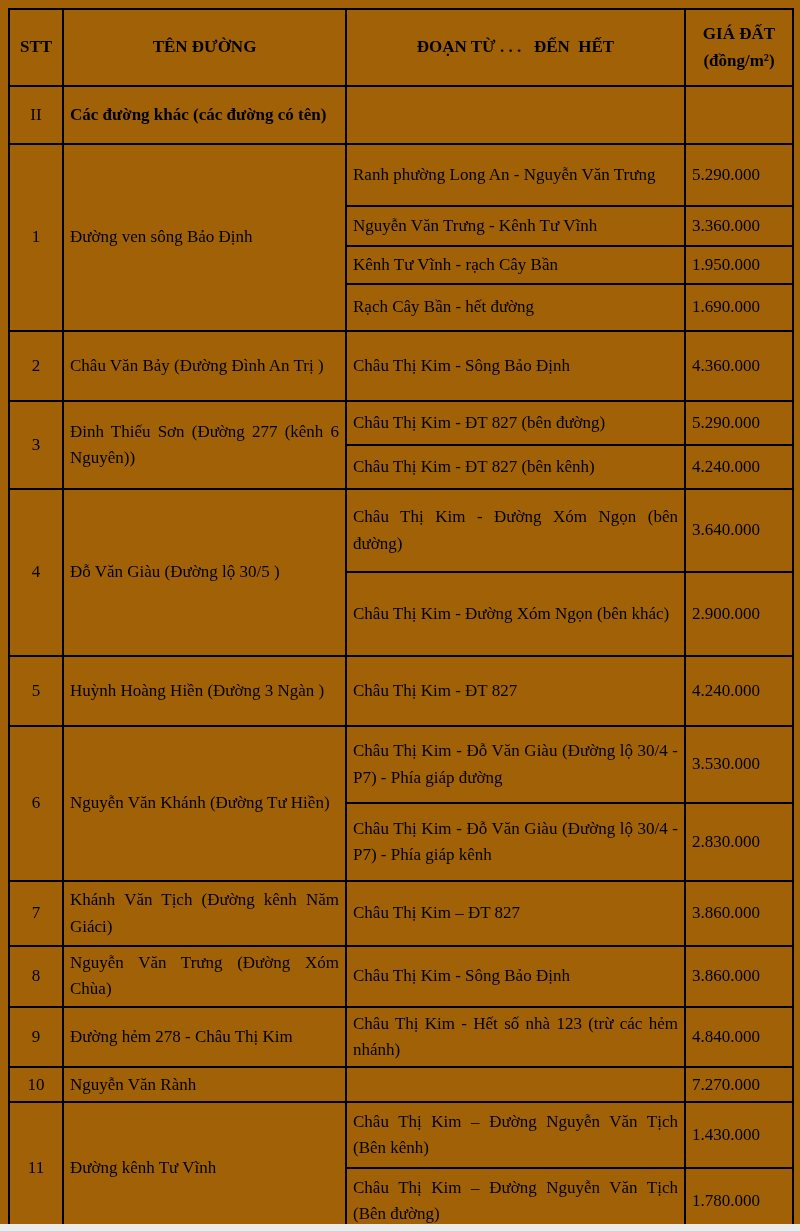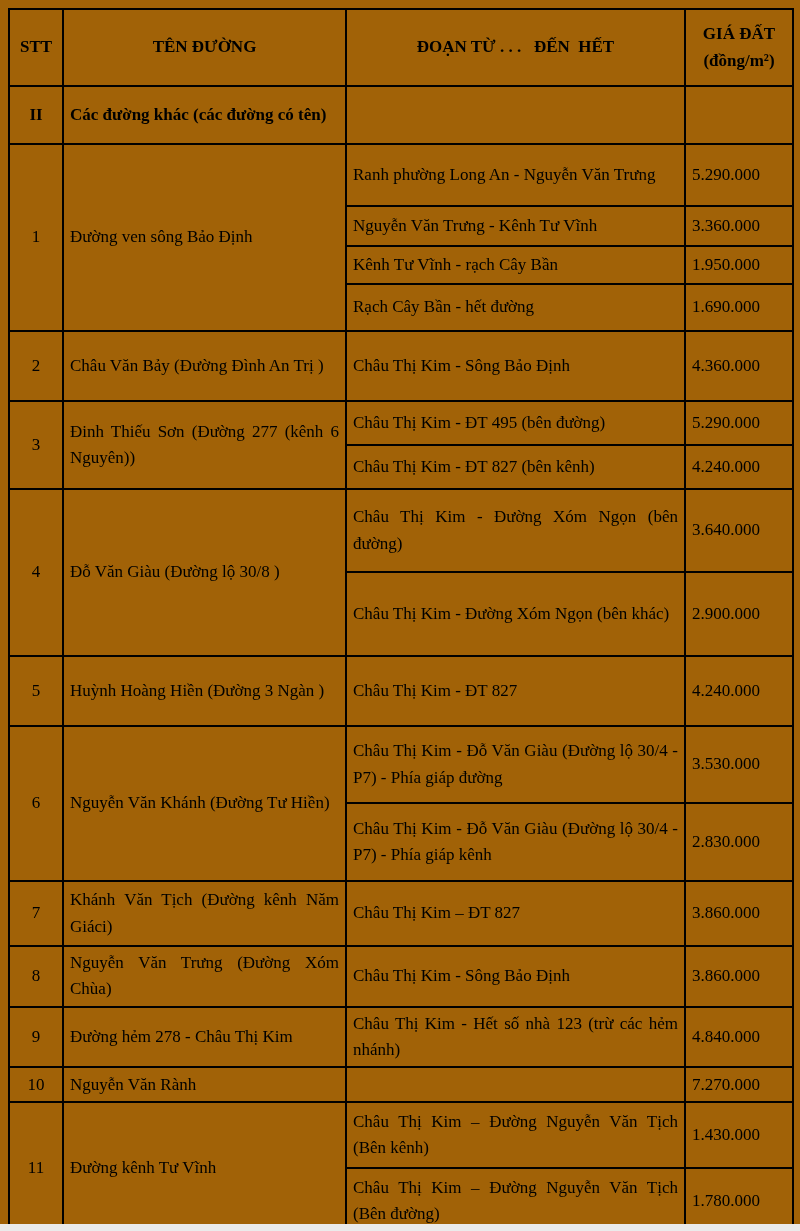--- a/index.html
+++ b/index.html
@@ -35,21 +35,21 @@
   }
   th.hdr {
     font-weight: bold;
     text-align: center;
     padding: 6px 4px;
   }
   td.stt {
     text-align: center;
   }
   td.stt.bold {
-    font-weight: bold;
+    font-weight: normal;
   }
   td.name {
     text-align: justify;
     padding: 3px 9px 3px 10px;
   }
   td.name.bold {
     font-weight: bold;
   }
   td.route {
     text-align: justify;
@@ -121,31 +121,31 @@
     <tr style="height:70px">
       <td class="stt">2</td>
       <td class="name">Châu Văn Bảy (Đường Đình An Trị )</td>
       <td class="route">Châu Thị Kim - Sông Bảo Định</td>
       <td class="price">4.360.000</td>
     </tr>
 
     <tr style="height:44px">
       <td class="stt" rowspan="2">3</td>
       <td class="name" rowspan="2">Đinh Thiếu Sơn (Đường 277 (kênh 6 Nguyên))</td>
-      <td class="route">Châu Thị Kim - ĐT 495 (bên đường)</td>
+      <td class="route">Châu Thị Kim - ĐT 827 (bên đường)</td>
       <td class="price">5.290.000</td>
     </tr>
     <tr style="height:44px">
       <td class="route">Châu Thị Kim - ĐT 827 (bên kênh)</td>
       <td class="price">4.240.000</td>
     </tr>
 
     <tr style="height:83px">
       <td class="stt" rowspan="2">4</td>
-      <td class="name" rowspan="2">Đỗ Văn Giàu (Đường lộ 30/8 )</td>
+      <td class="name" rowspan="2">Đỗ Văn Giàu (Đường lộ 30/5 )</td>
       <td class="route">Châu Thị Kim - Đường Xóm Ngọn (bên đường)</td>
       <td class="price">3.640.000</td>
     </tr>
     <tr style="height:84px">
       <td class="route">Châu Thị Kim - Đường Xóm Ngọn (bên khác)</td>
       <td class="price">2.900.000</td>
     </tr>
 
     <tr style="height:70px">
       <td class="stt">5</td>

